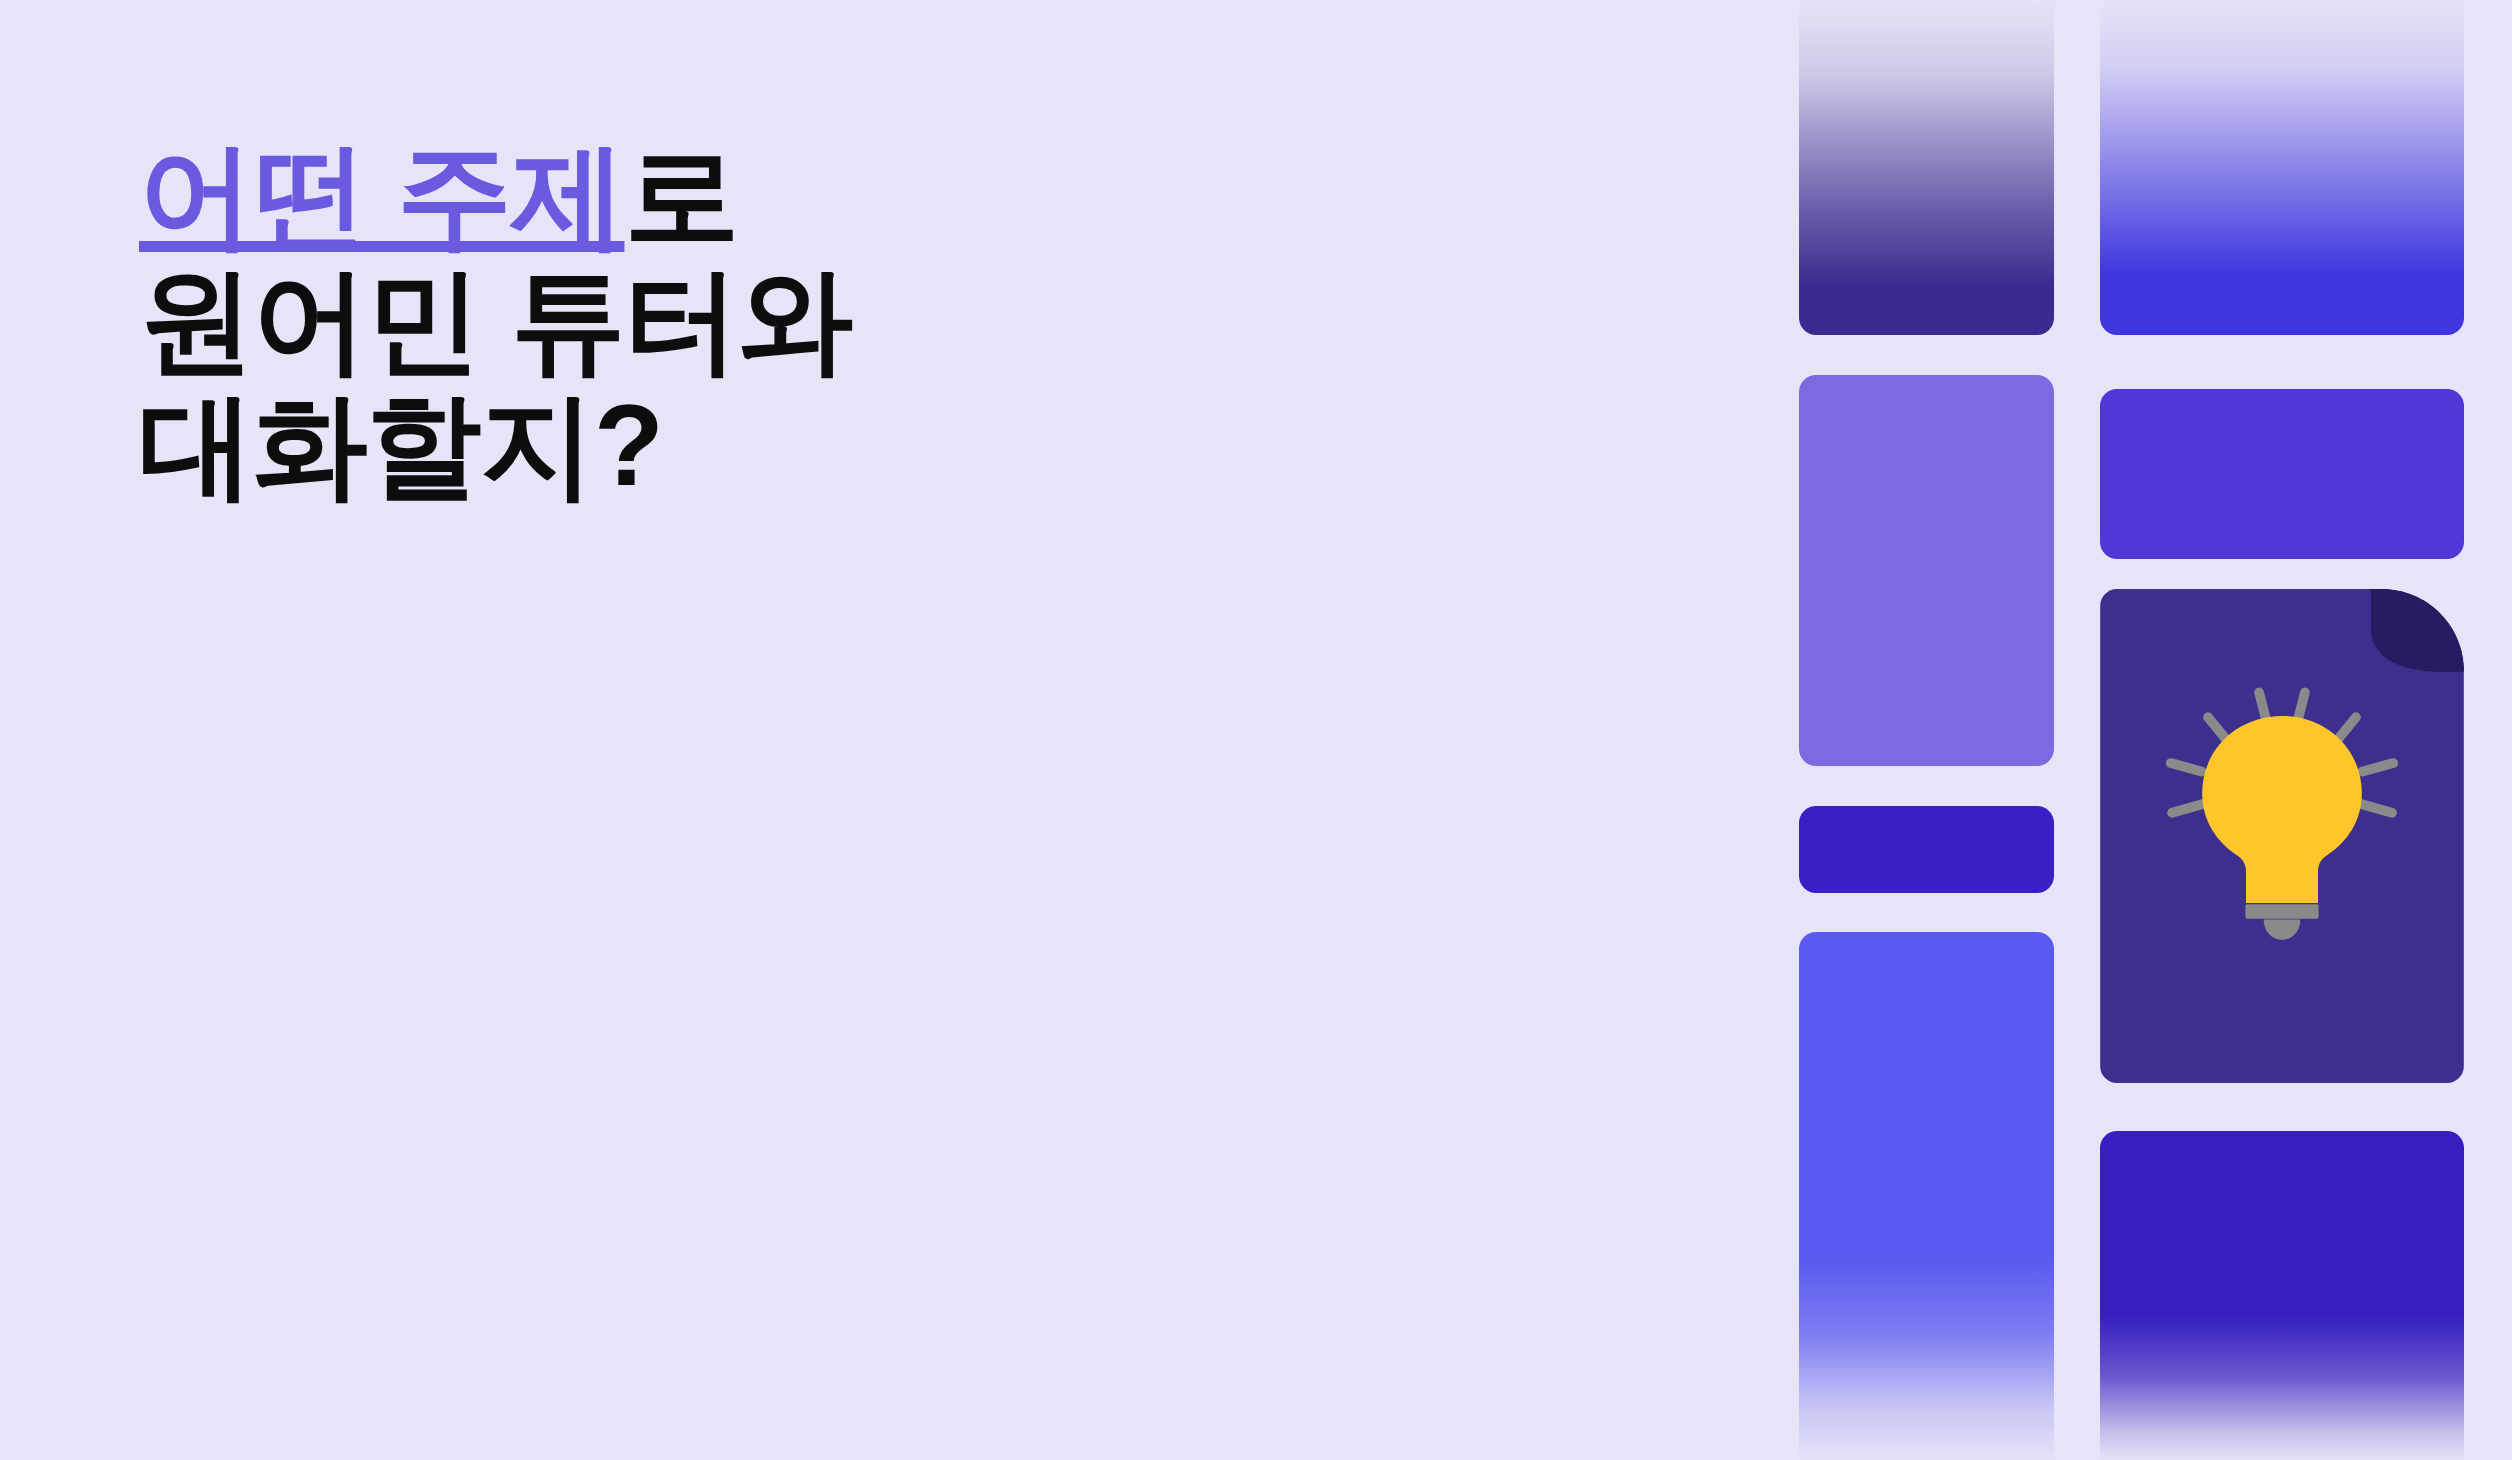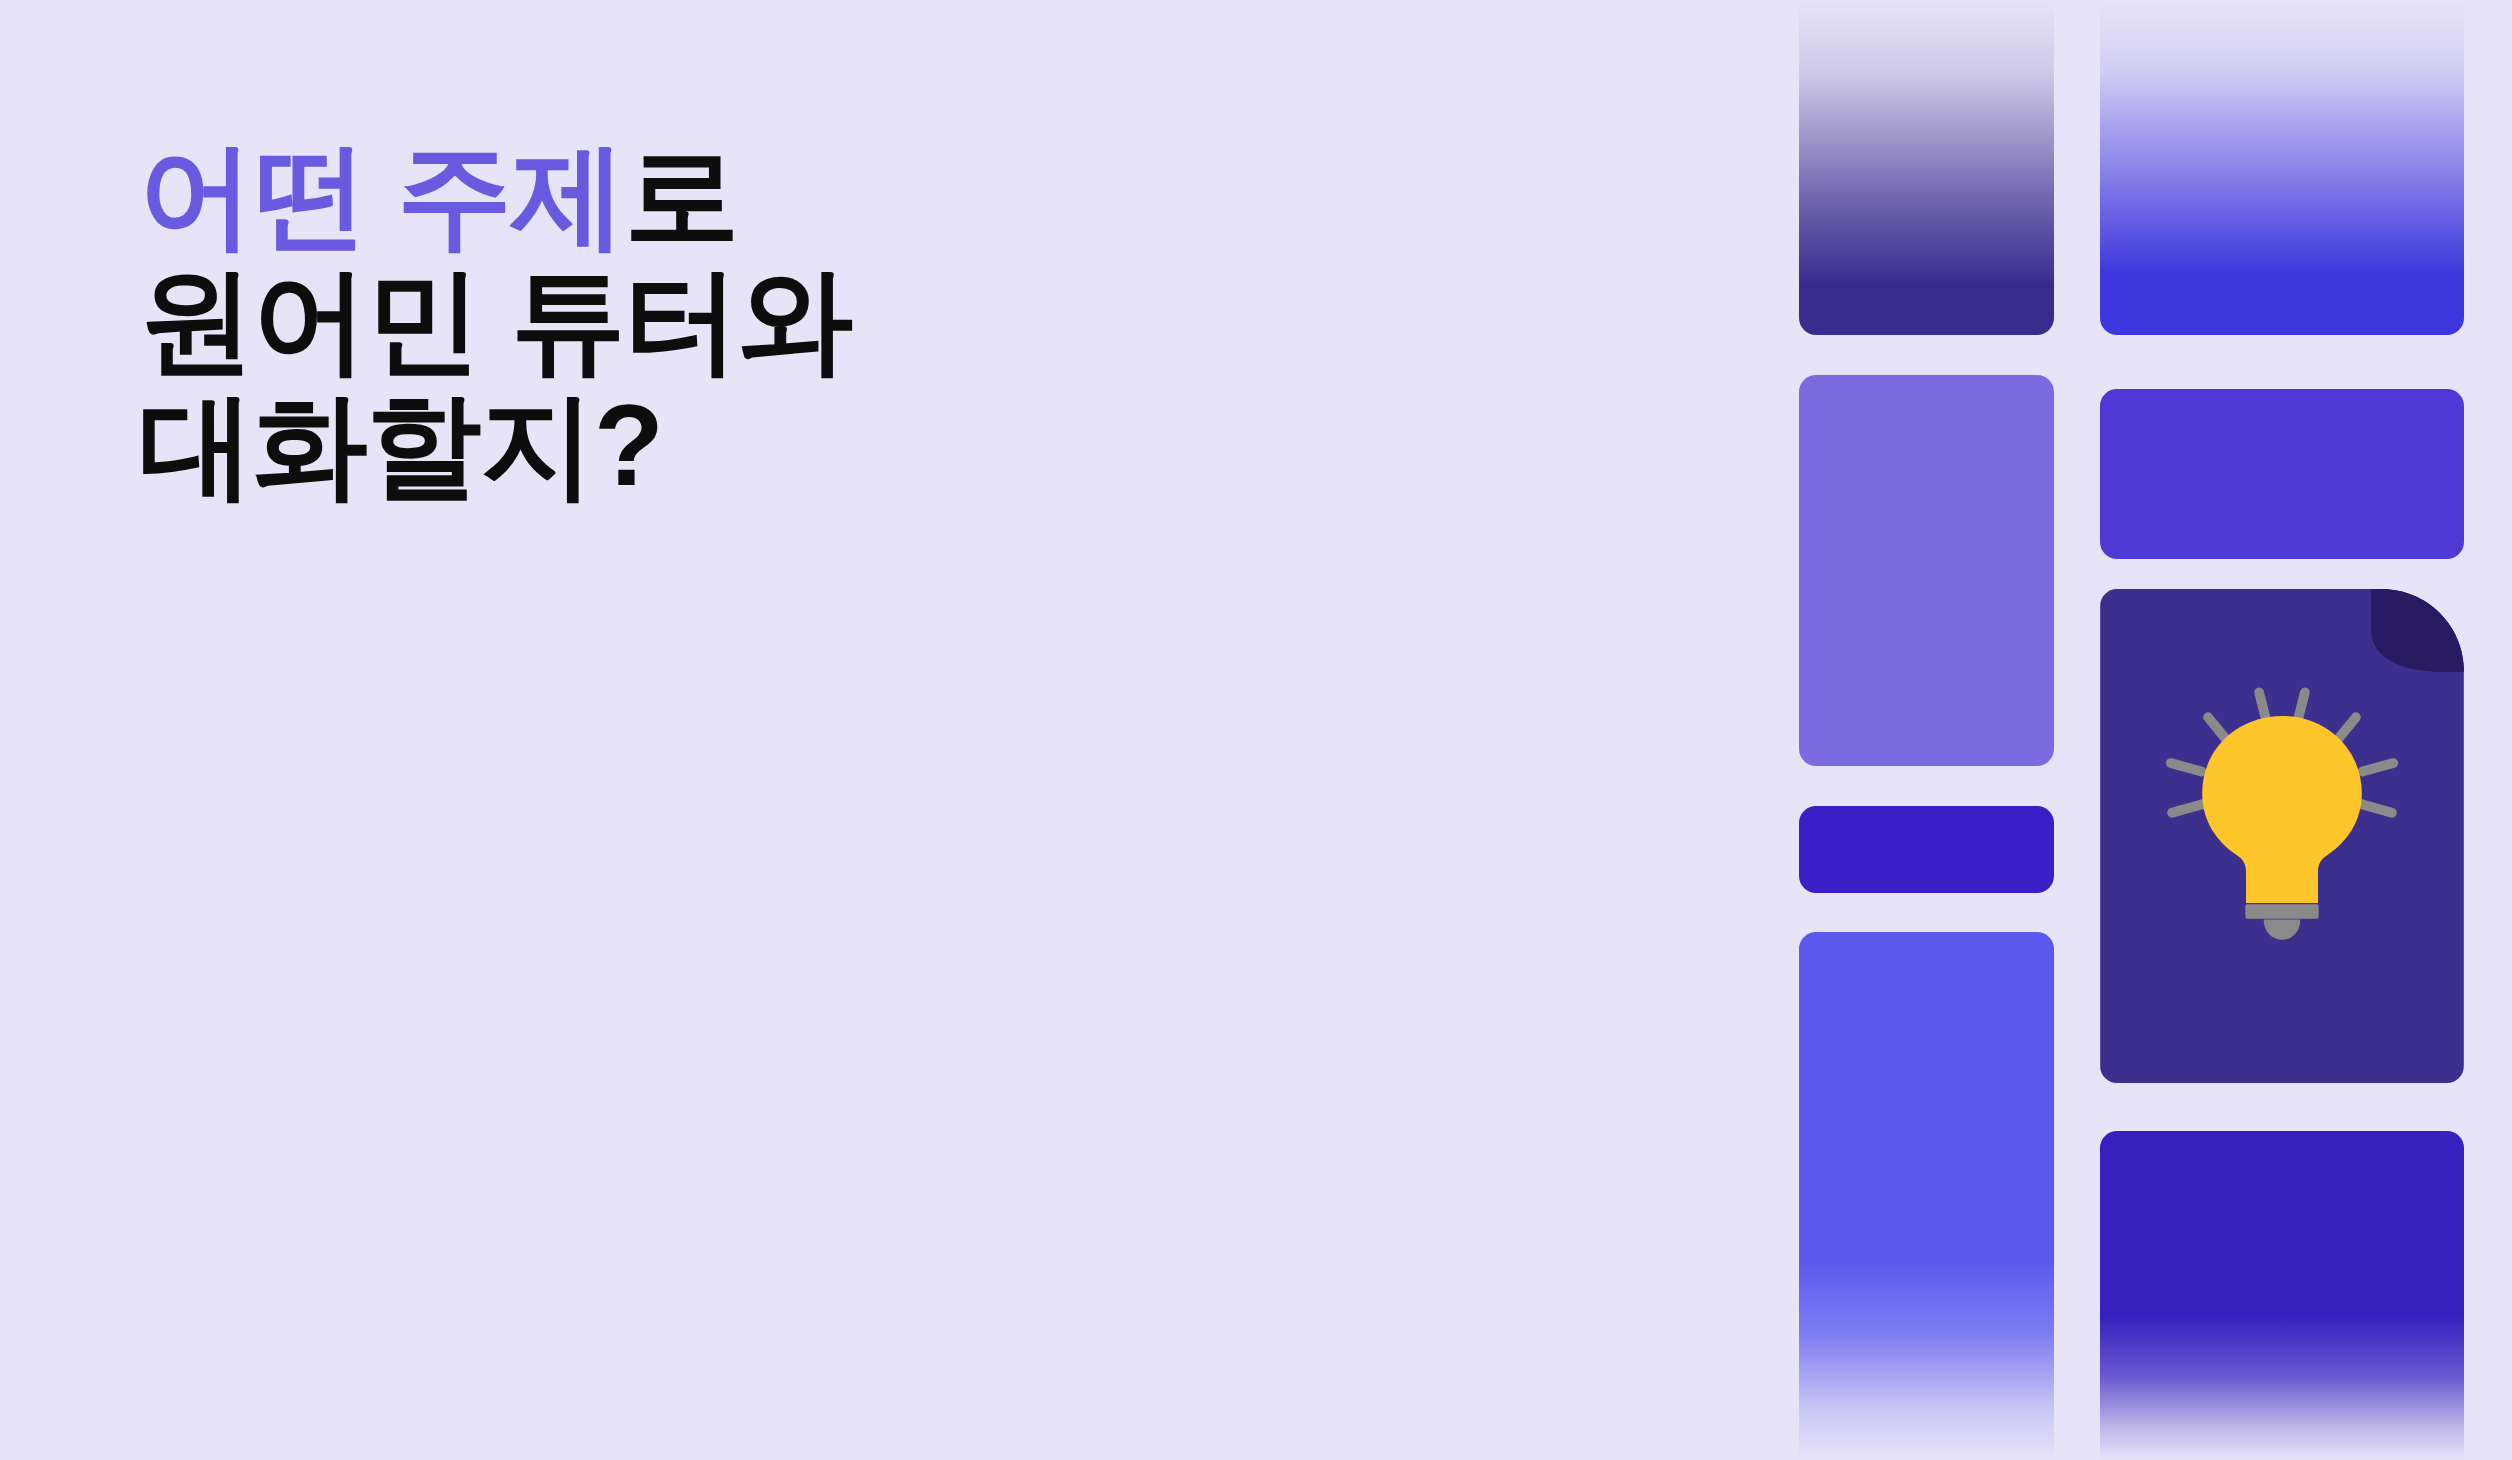--- a/index.html
+++ b/index.html
@@ -28,21 +28,21 @@
     font-size: 115px;
     line-height: 100px;
     font-weight: 700;
     letter-spacing: -1.3px;
     white-space: nowrap;
     color: #111111;
     margin: 0;
     padding: 0;
   }
   .hl-line + .hl-line { margin-top: 25px; }
-  .accent { color: #6a5ae0; }
+  .accent { color: #6a5ae0; text-decoration: underline; }
   .plain  { color: #0d0d0d; }
 
   
   #mosaic {
     position: absolute;
     left: 1799px;
     top: 0;
     width: 665px;
     height: 1461px;
   }

